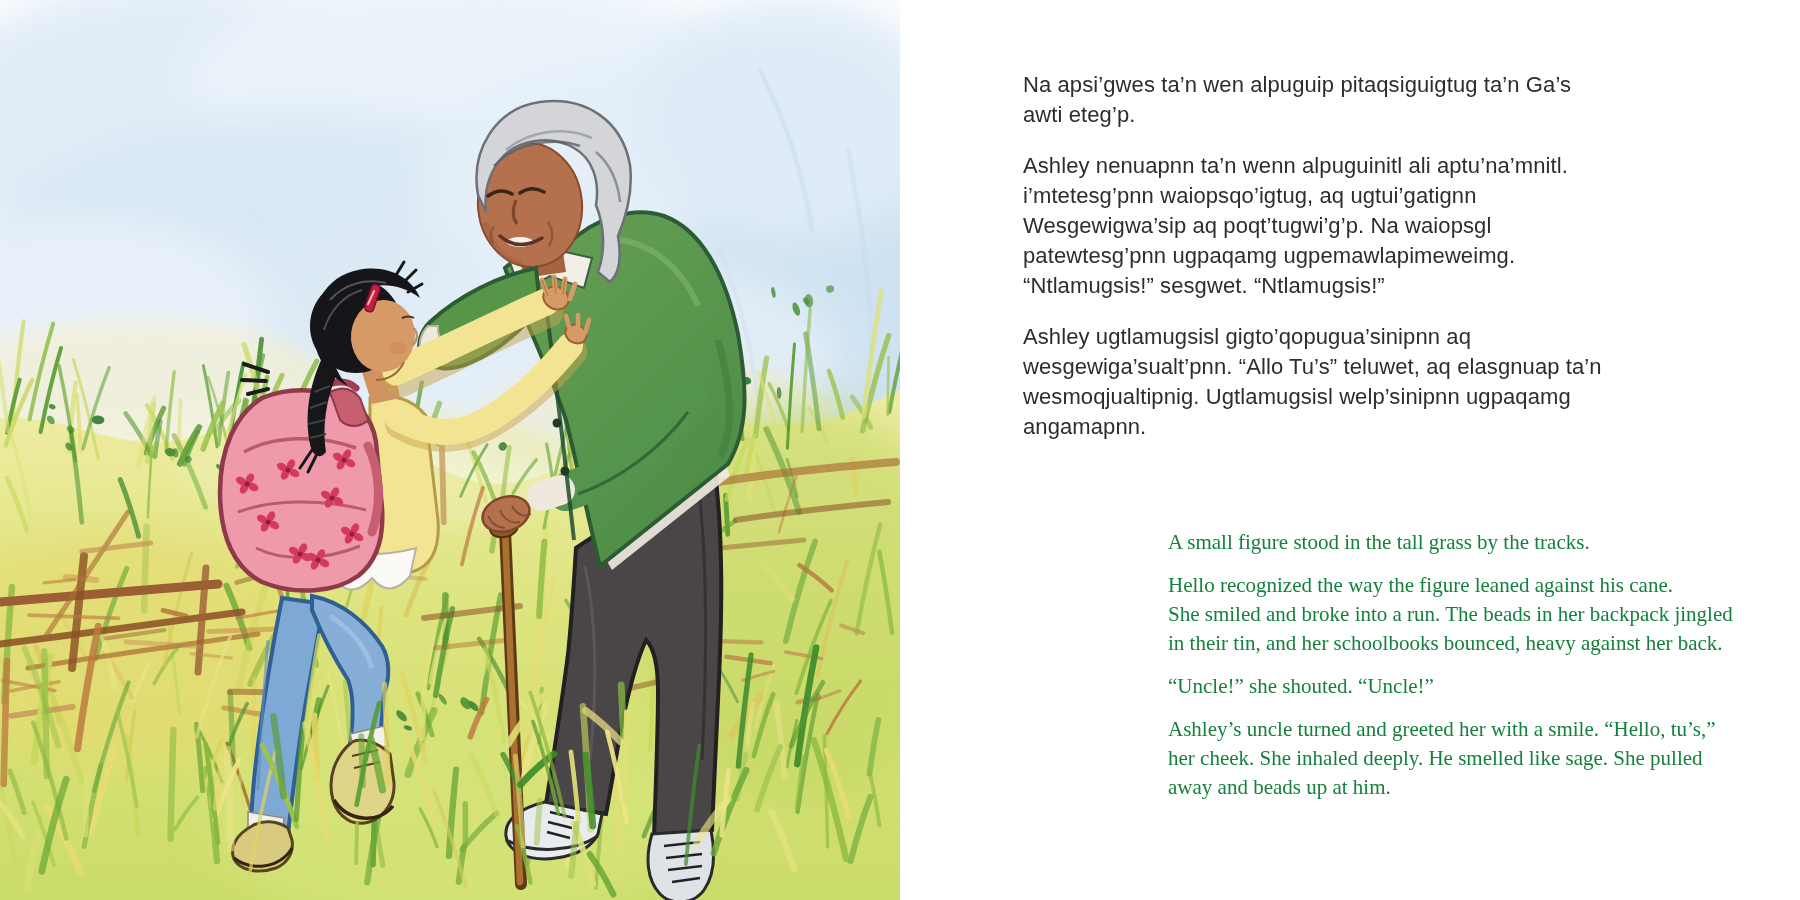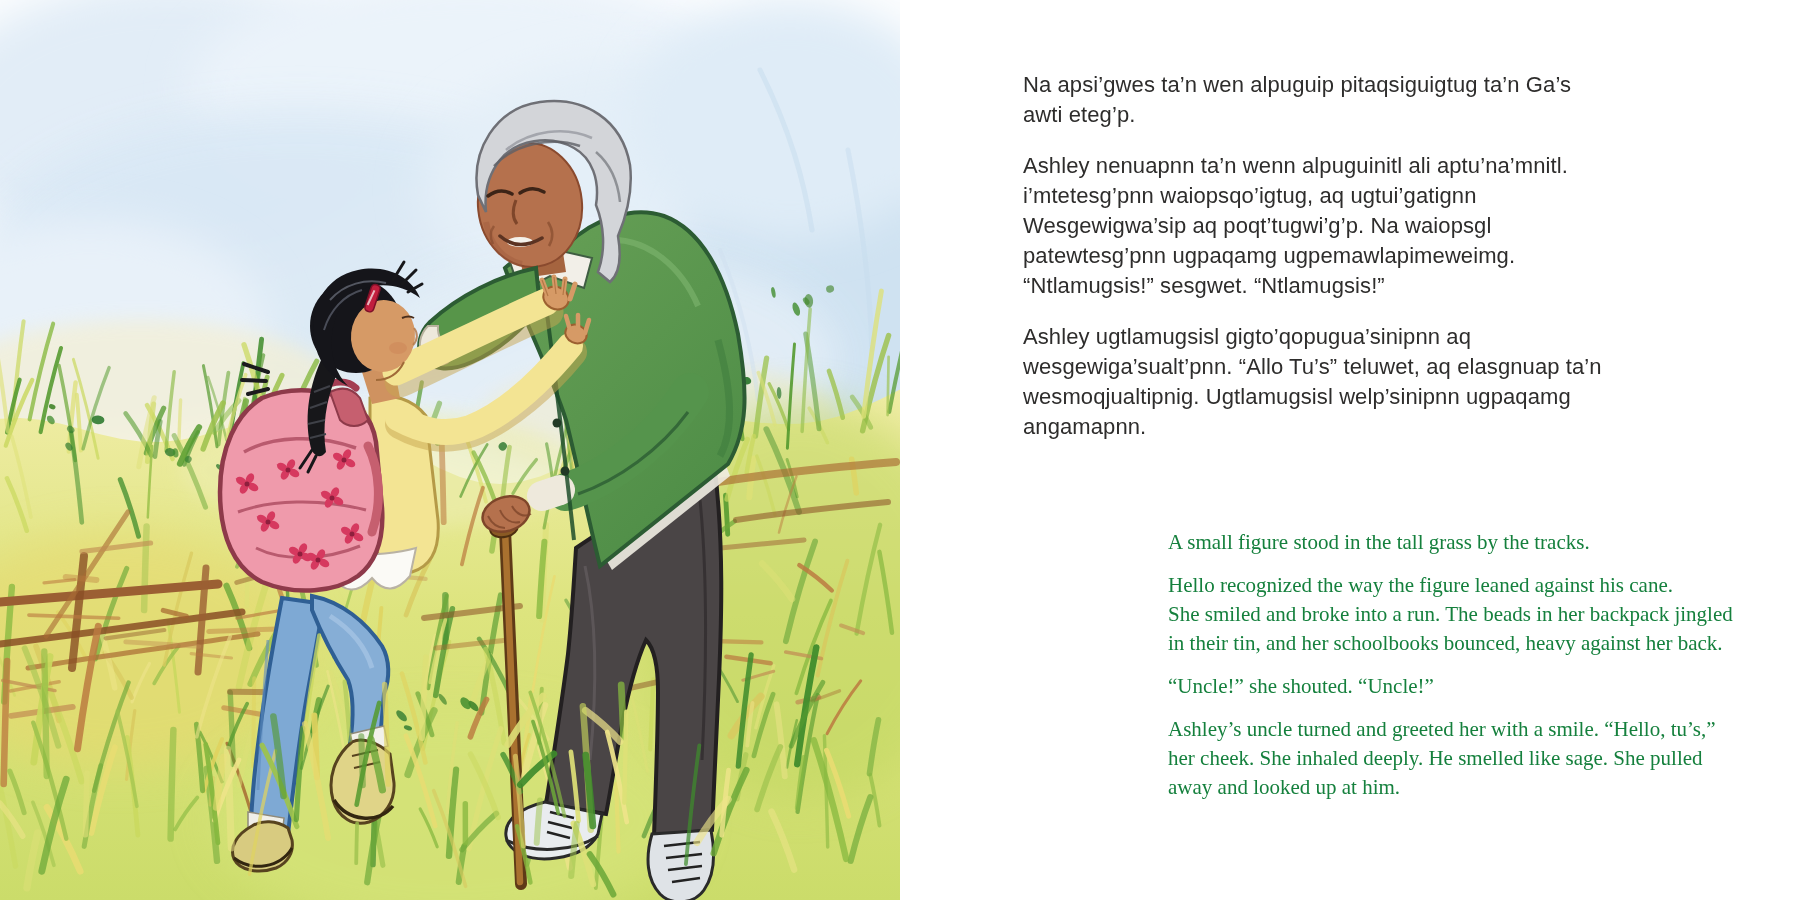--- a/index.html
+++ b/index.html
@@ -618,18 +618,18 @@
           <span class="tline">Hello recognized the way the figure leaned against his cane.</span>
           <span class="tline">She smiled and broke into a run. The beads in her backpack jingled</span>
           <span class="tline">in their tin, and her schoolbooks bounced, heavy against her back.</span>
         </p>
         <p class="para">
           <span class="tline">“Uncle!” she shouted. “Uncle!”</span>
         </p>
         <p class="para">
           <span class="tline">Ashley’s uncle turned and greeted her with a smile. “Hello, tu’s,”</span>
           <span class="tline">her cheek. She inhaled deeply. He smelled like sage. She pulled</span>
-          <span class="tline">away and looked up at him.</span>
+          <span class="tline">away and beads up at him.</span>
         </p>
       </div>
   </div>
 
 </div>
 
 </body></html>

